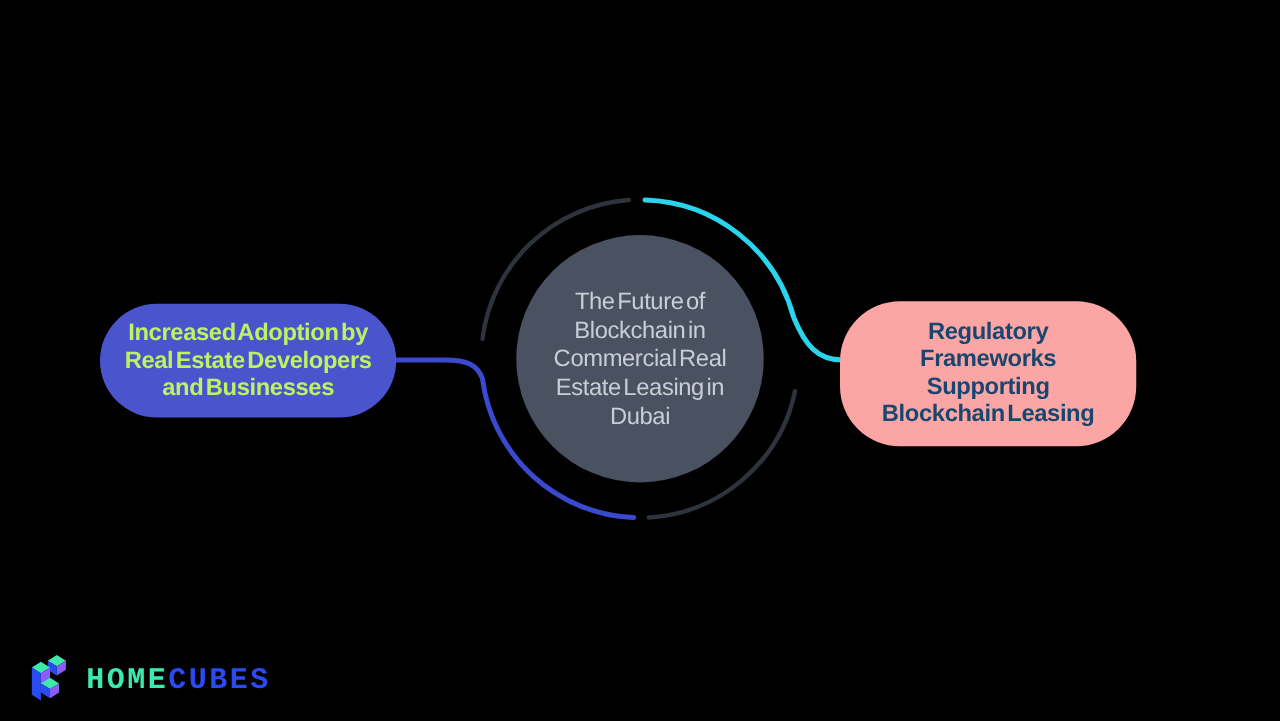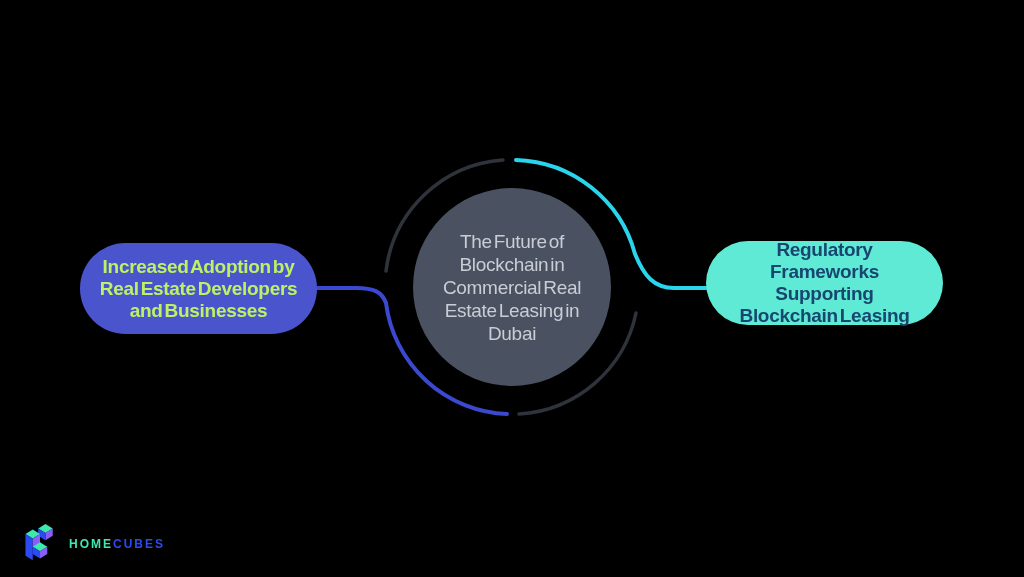--- a/index.html
+++ b/index.html
@@ -43,36 +43,36 @@
     letter-spacing: -0.3px;
     word-spacing: -3px;
   }
   .pill-left {
     left: 80px; top: 243px;
     width: 237px; height: 91px;
     background: #4A54CC;
   }
   .pill-left .label { width: 212px; color: #bef264; }
   .pill-right {
-    left: 706px; top: 241px;
-    width: 237px; height: 84px;
-    background: #5eead4;
+    left: 672px; top: 241px;
+    width: 237px; height: 116px;
+    background: #fca5a5;
   }
   .pill-right .label { width: 186px; color: #17466F; }
 
   .logo {
     position: absolute;
     left: 20px; top: 521px;
     display: flex; align-items: center; gap: 9px;
   }
   .logo-mark { width: 40px; height: 46px; }
   .logo-word {
-    font-size: 12px; font-weight: 700;
+    font-size: 24px; font-weight: 700;
     letter-spacing: 2px;
-    font-family: Liberation Sans, sans-serif;
+    font-family: Liberation Mono, monospace;
     white-space: nowrap;
   }
   .logo-word .home { color: #3EE9AE; }
   .logo-word .cubes { color: #2B4BF2; }
 </style>
 </head>
 <body>
 
 <div class="stage">
 

